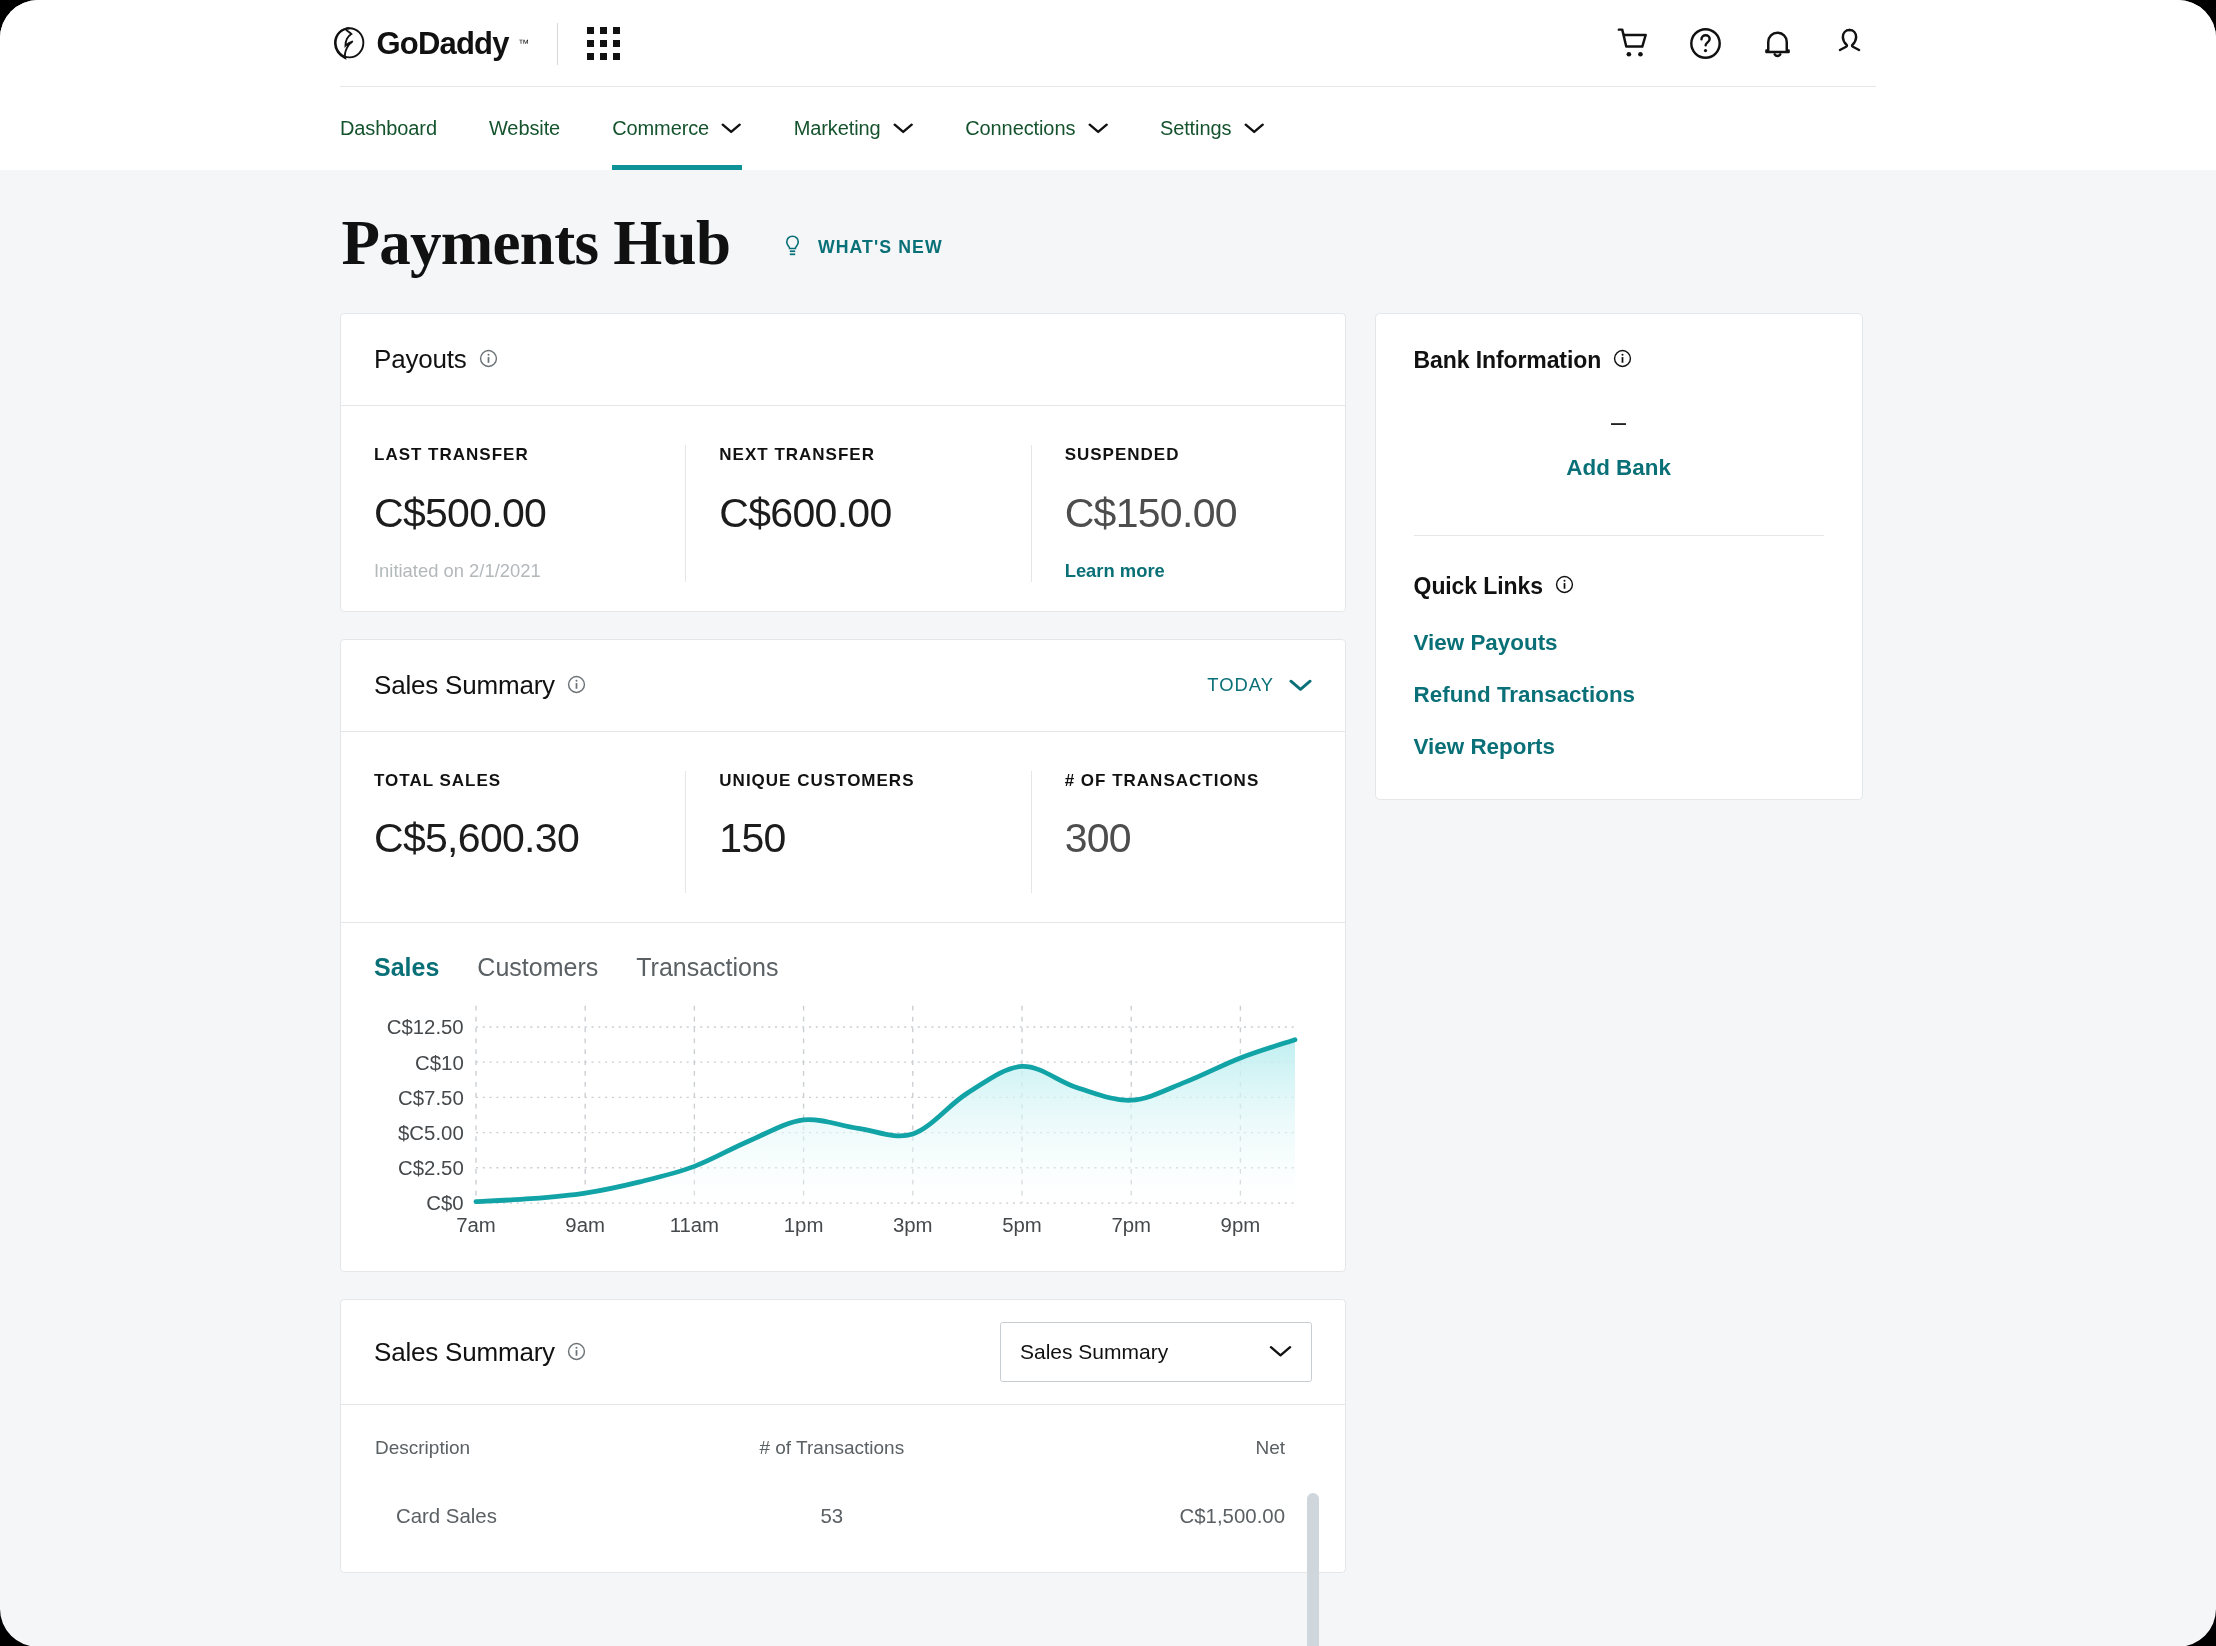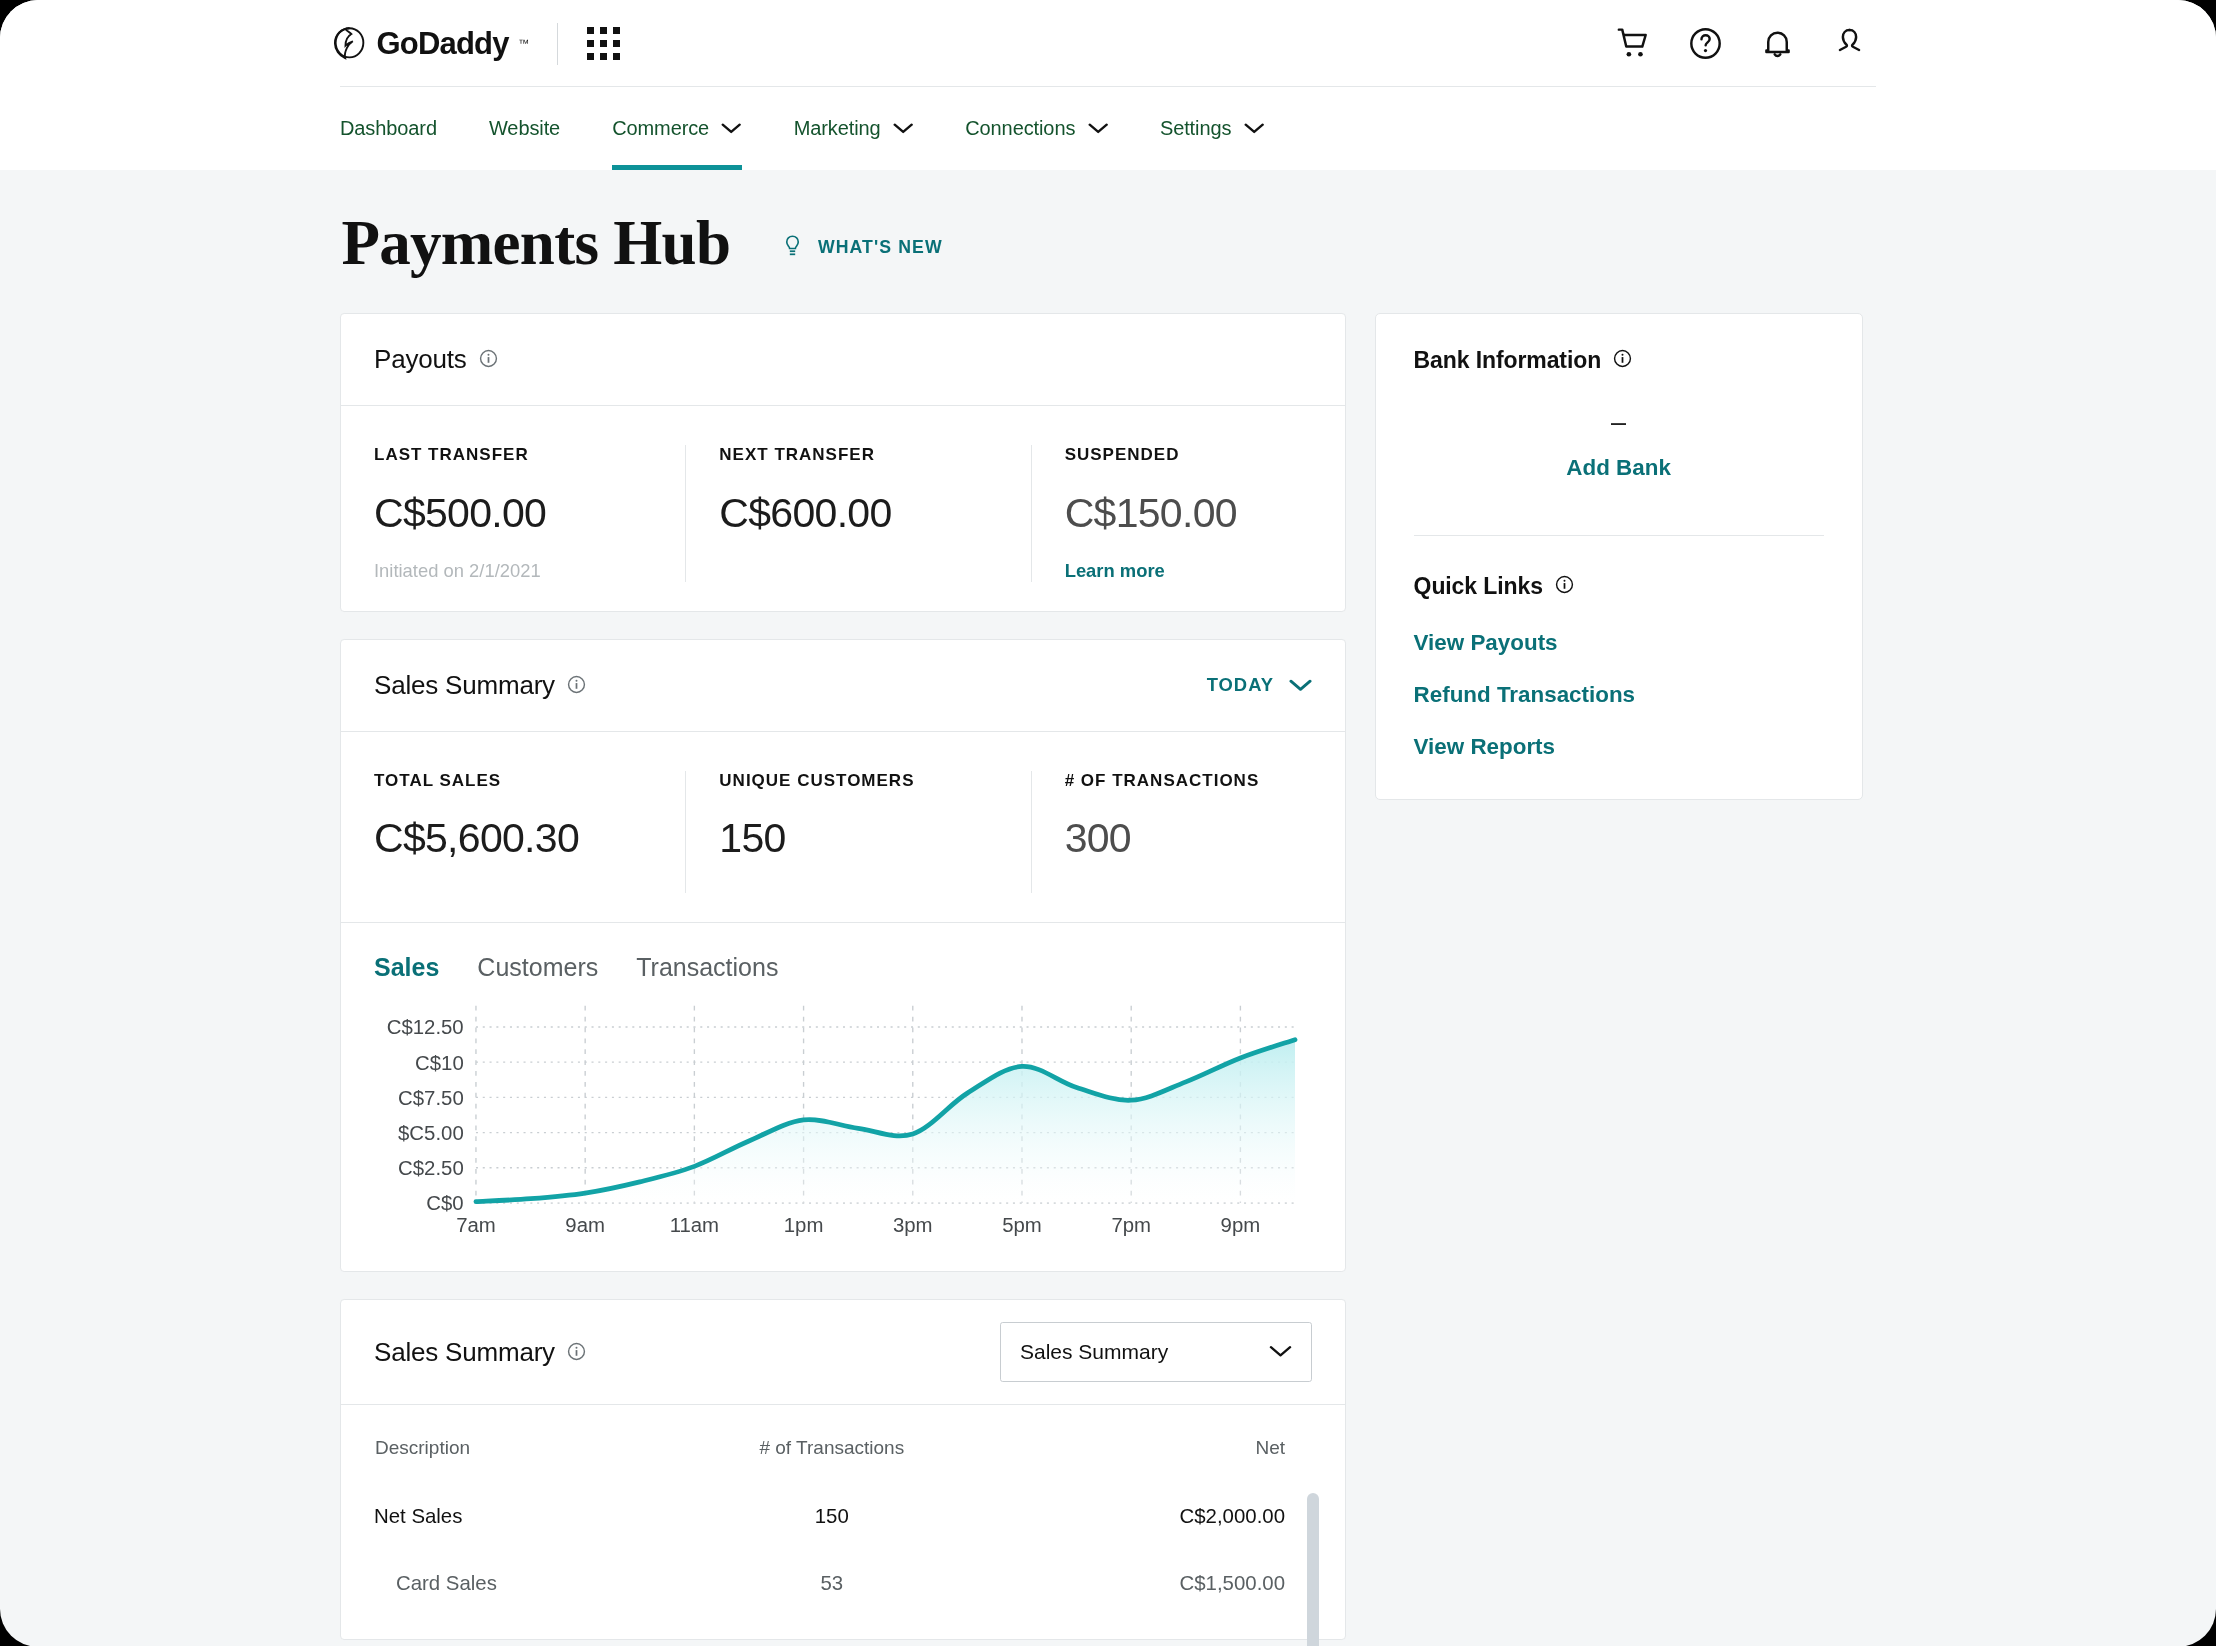--- a/index.html
+++ b/index.html
@@ -191,21 +191,21 @@
     margin-left: 12.2px;
     vertical-align: middle;
   }
   .head-right { margin-left: auto; display: flex; align-items: center; }
   .today-btn {
     display: flex;
     align-items: center;
     gap: 15px;
     color: #0a7077;
     font-size: 18.4px;
-    font-weight: bold;
+    font-weight: normal;
     letter-spacing: 1px;
     cursor: pointer;
   }
 
   .stats {
     display: flex;
     padding: 39px 0 29px 0;
     gap: 31px;
   }
   .stat {
@@ -584,25 +584,20 @@
           <div class="table-wrap">
             <table class="sum">
               <thead>
                   <tr id="table-head">
                     <th class="desc">Description</th>
                     <th class="num"># of Transactions</th>
                     <th class="net">Net</th>
                   </tr>
                 </thead>
               <tbody id="table-body">
-                  <tr>
-                    <td class="desc">Net Sales</td>
-                    <td class="num">150</td>
-                    <td class="net">C$2,000.00</td>
-                  </tr>
                   <tr class="sub">
                     <td class="desc">Card Sales</td>
                     <td class="num">53</td>
                     <td class="net">C$1,500.00</td>
                   </tr>
                 </tbody>
             </table>
             <div class="scrollbar"></div>
           </div>
         </div>

